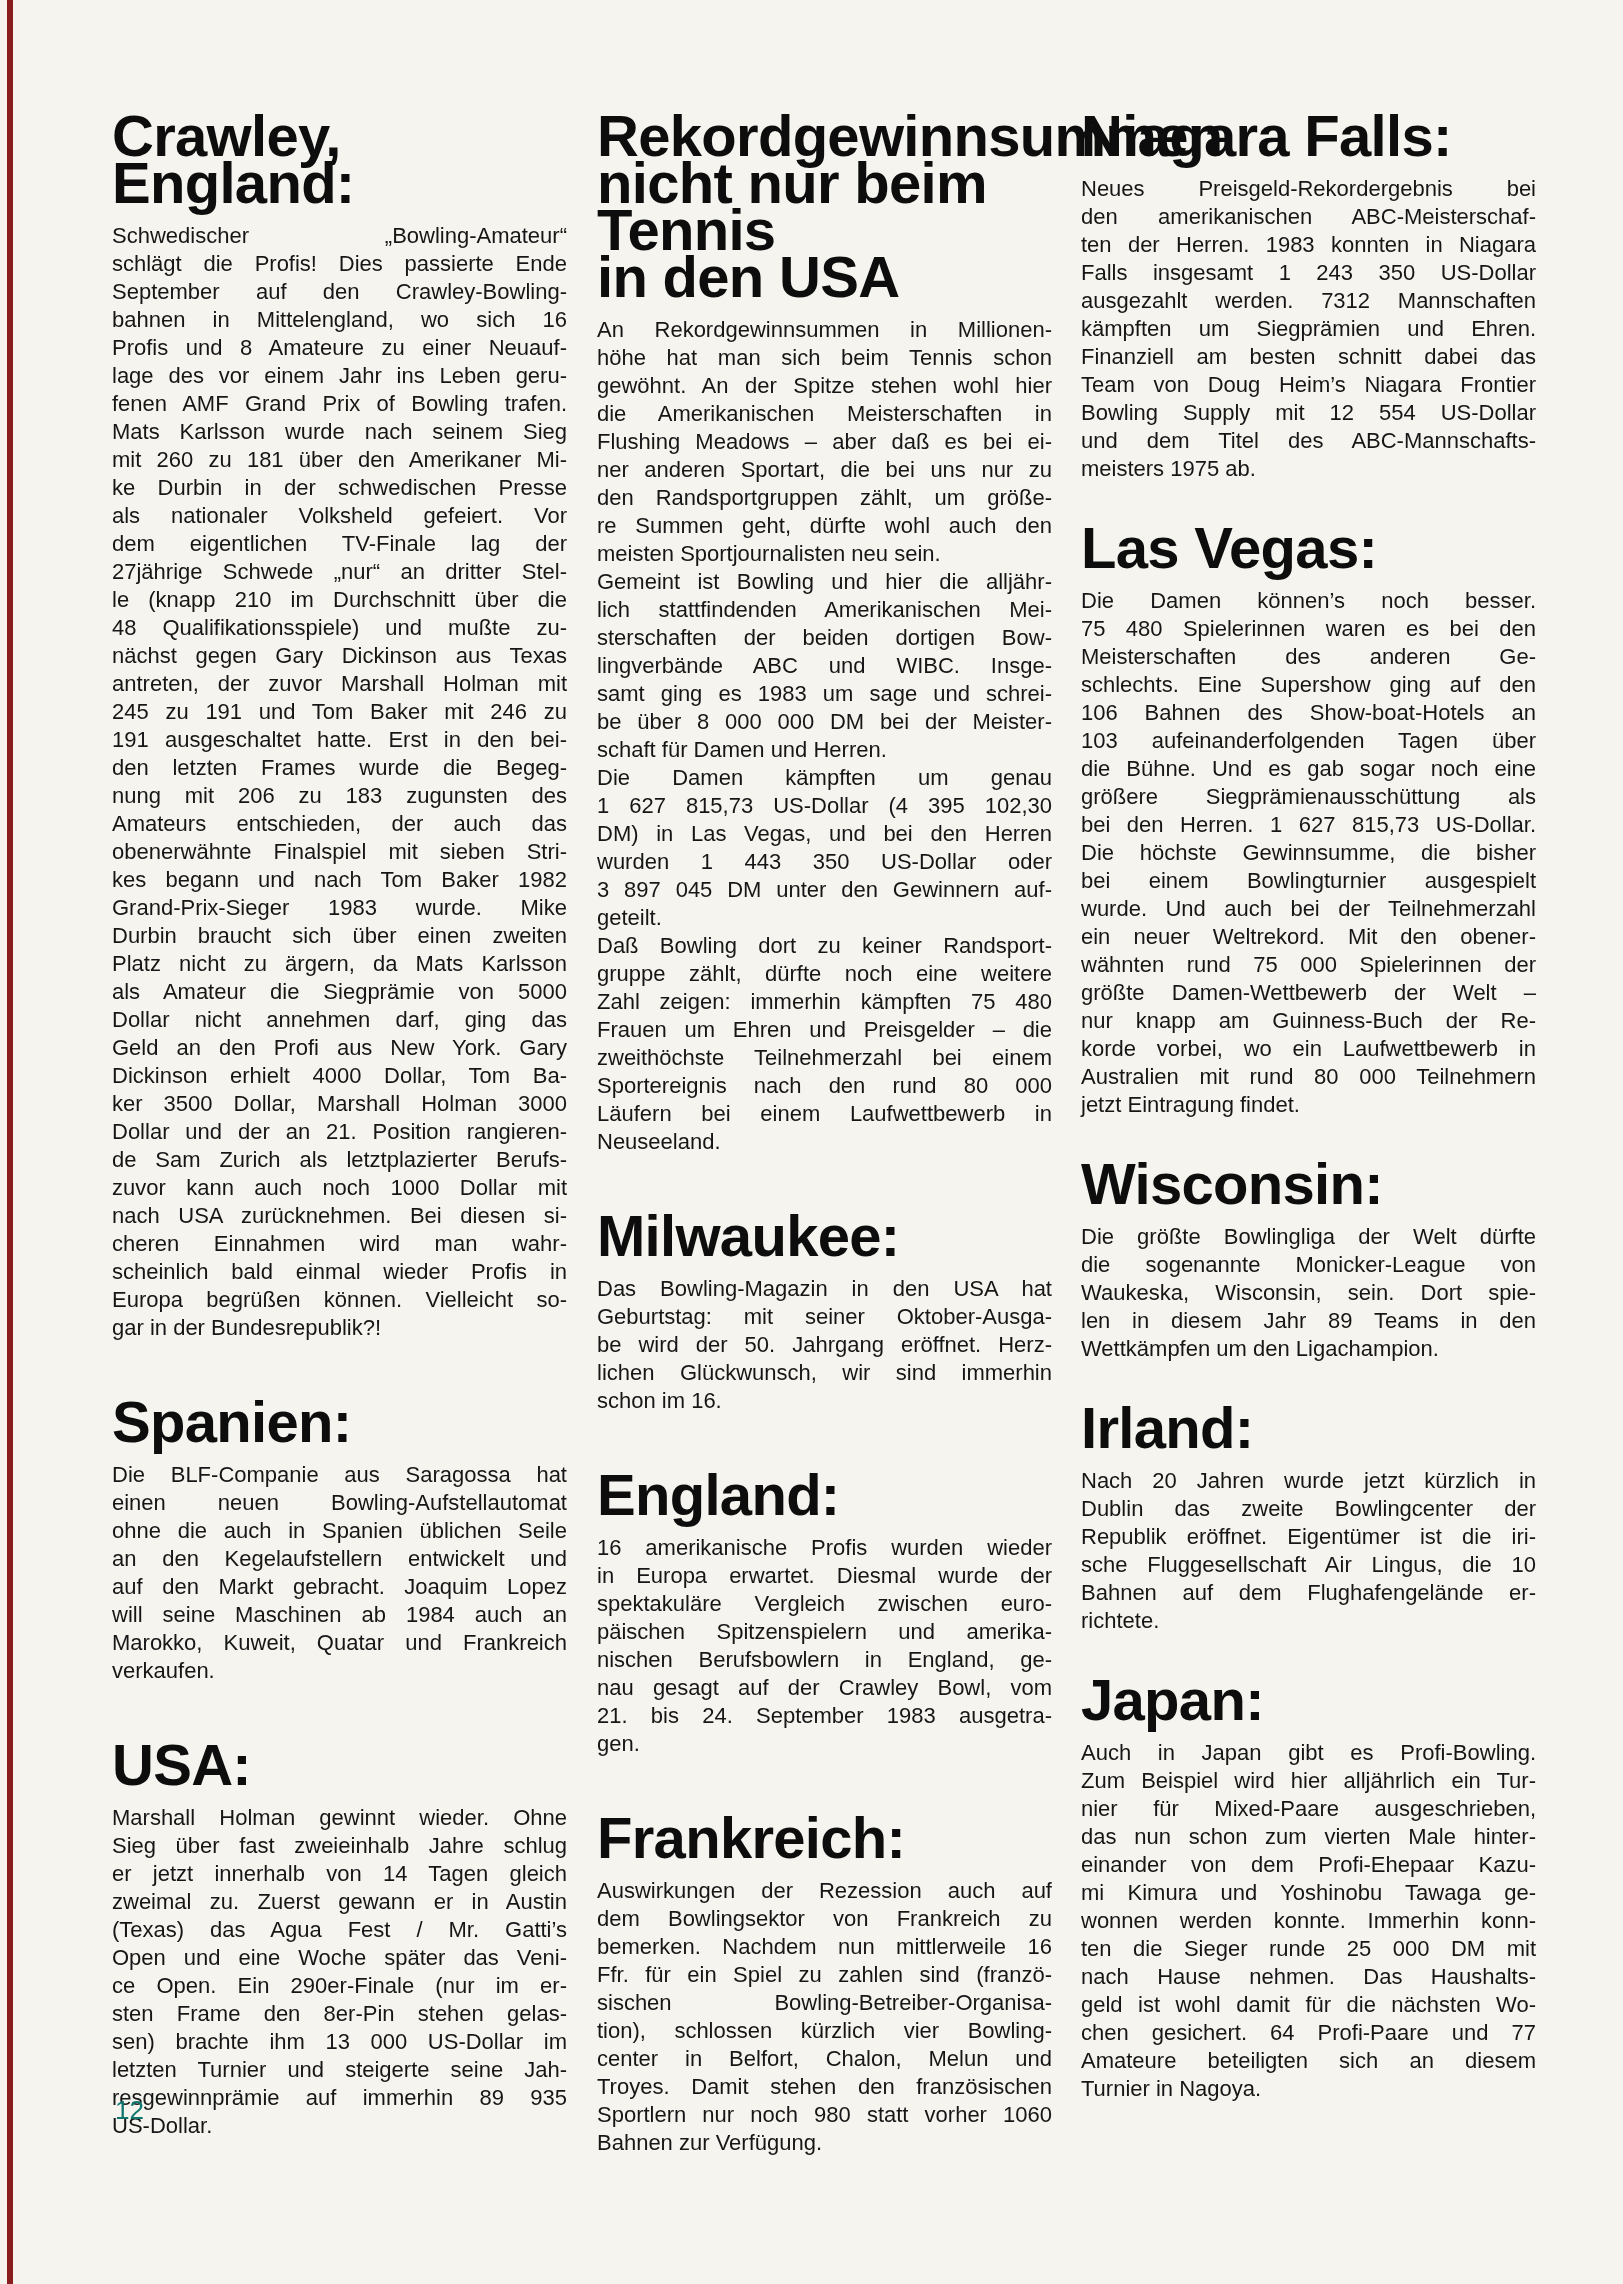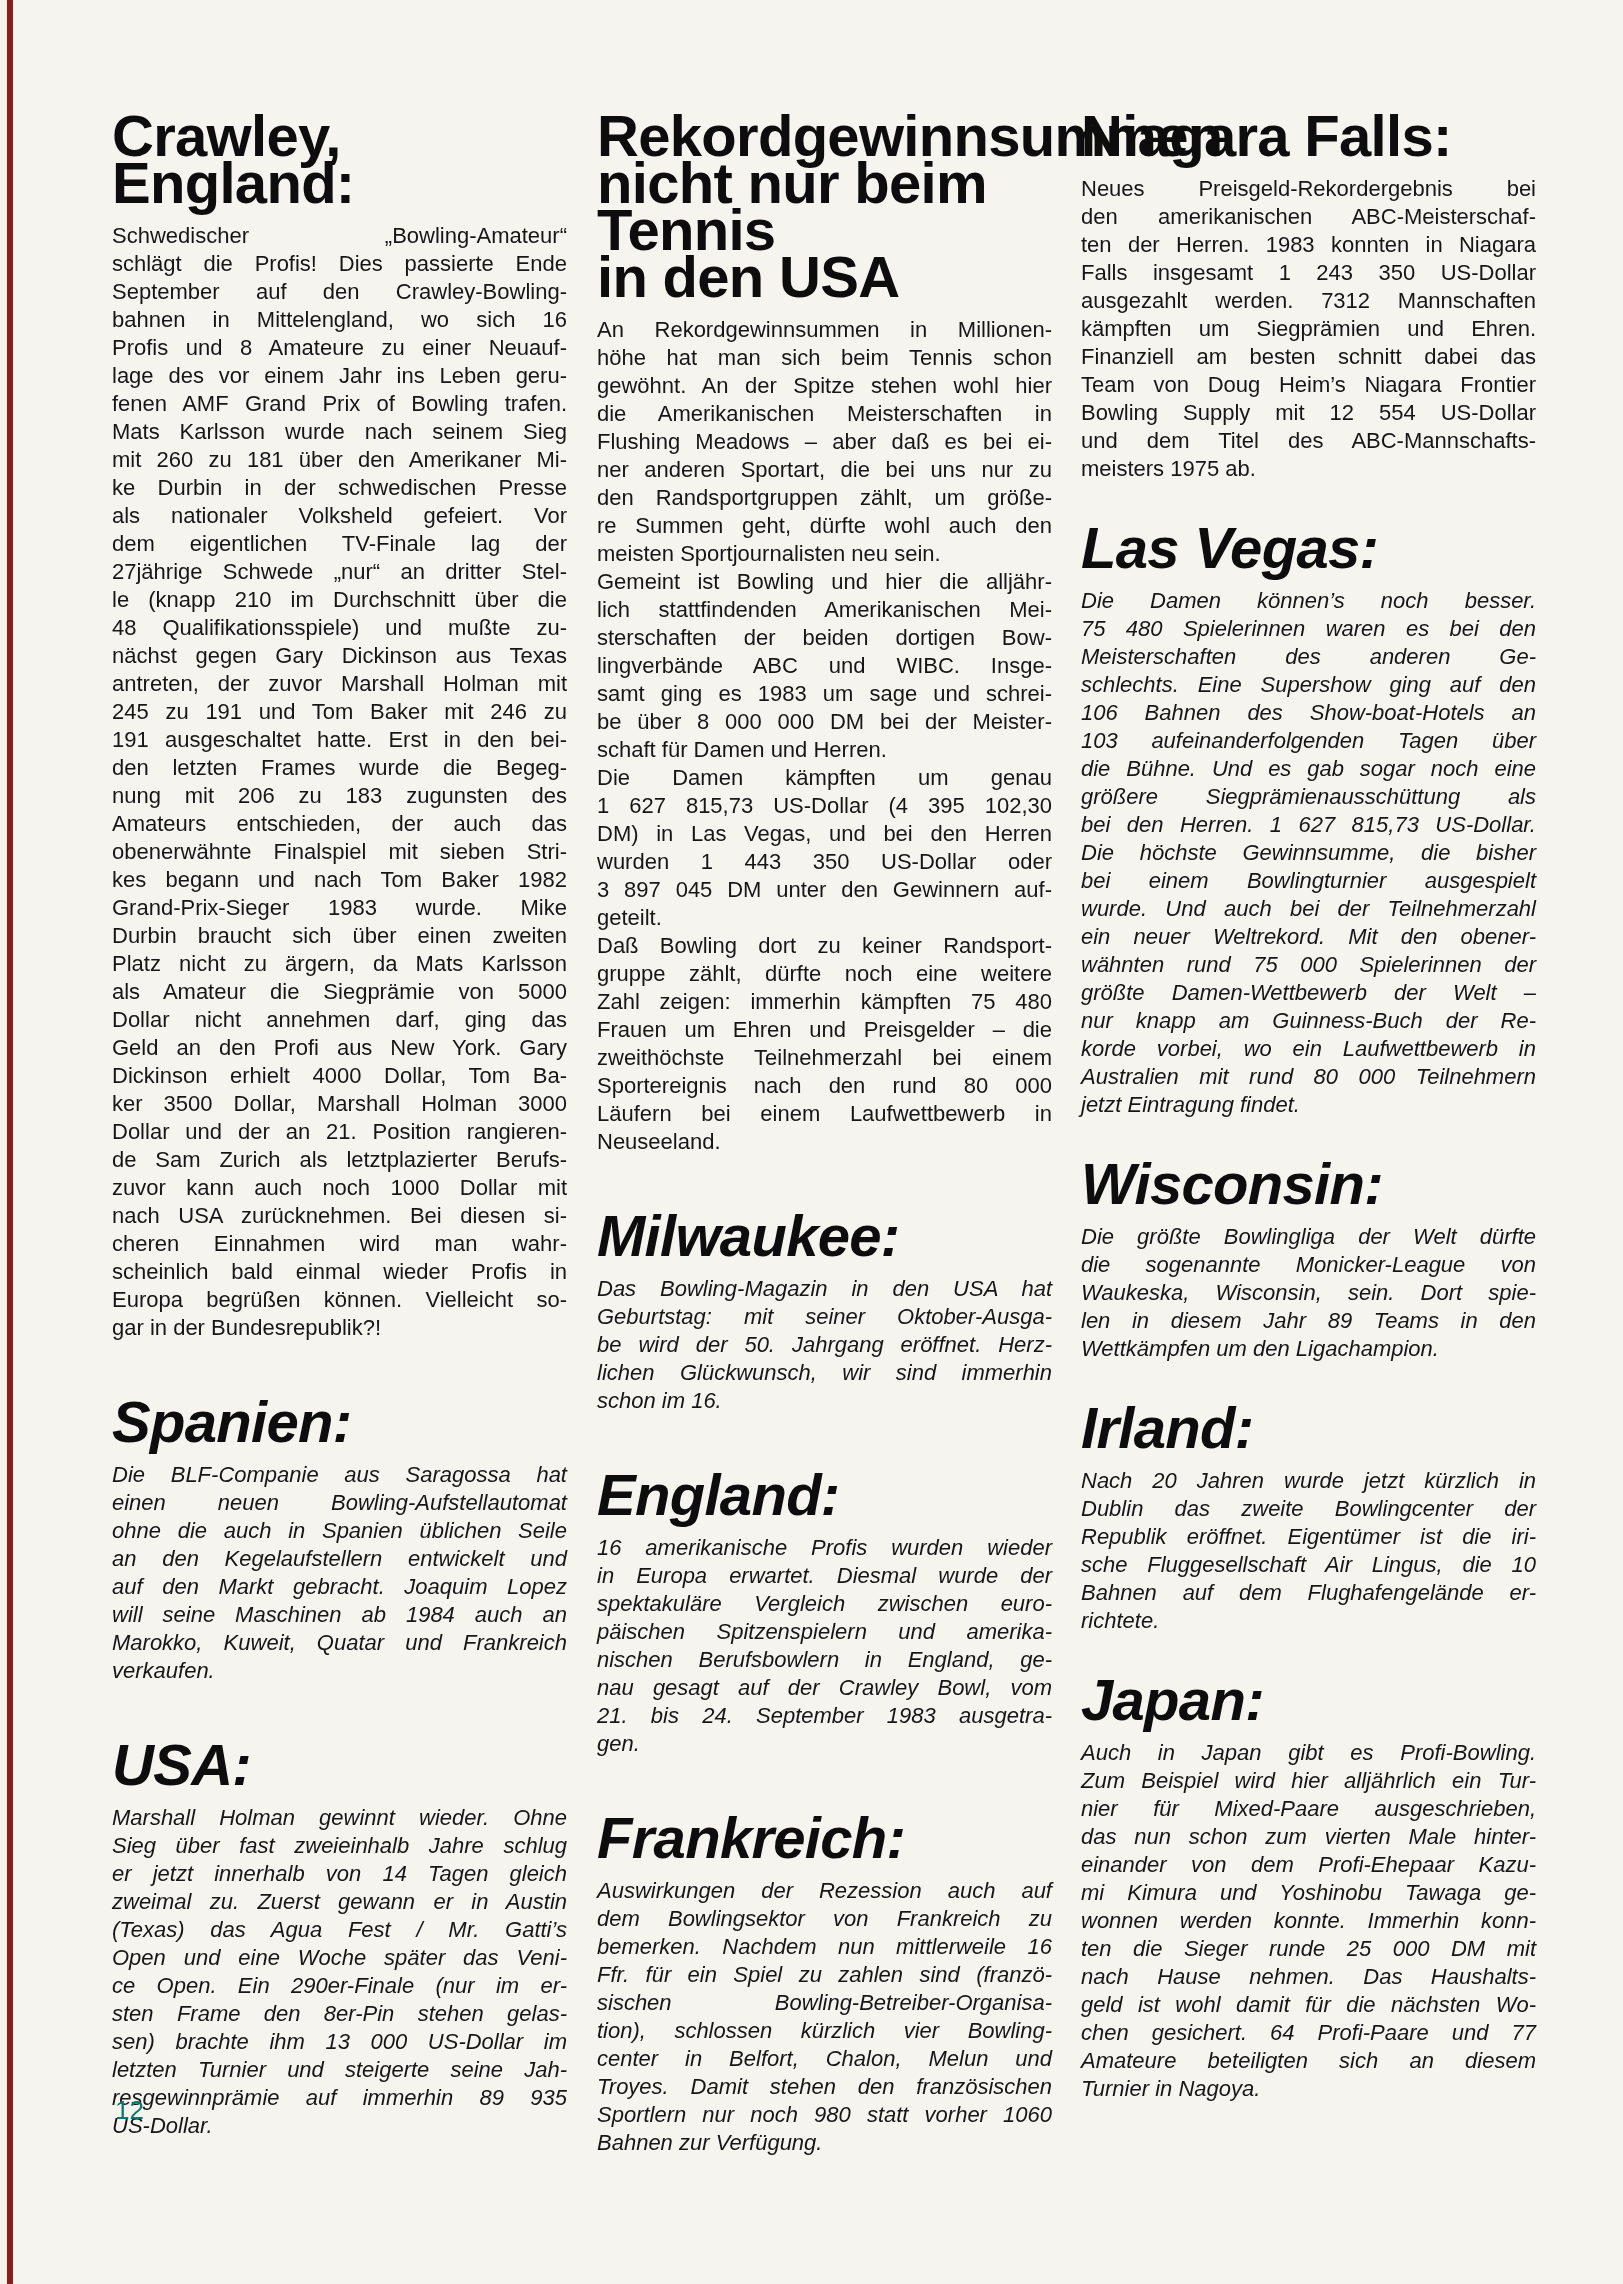--- a/index.html
+++ b/index.html
@@ -31,21 +31,21 @@
     background: var(--spine);
   }
   .col {
     position: absolute;
     top: 112px;
     width: 455px;
   }
   .col-1 { left: 112px; }
   .col-2 { left: 597px; }
   .col-3 { left: 1081px; }
-  .section + .section { margin-top: 56px; font-style: italic; }
+  .section + .section { margin-top: 56px; }
   .col-3 .section + .section { margin-top: 41px; }
   h2 {
     font-size: 58px;
     line-height: 47px;
     font-weight: 700;
     letter-spacing: -0.7px;
     color: #0d0d0d;
     margin: 0 0 16px 0;
   }
   .para { margin: 0; }

